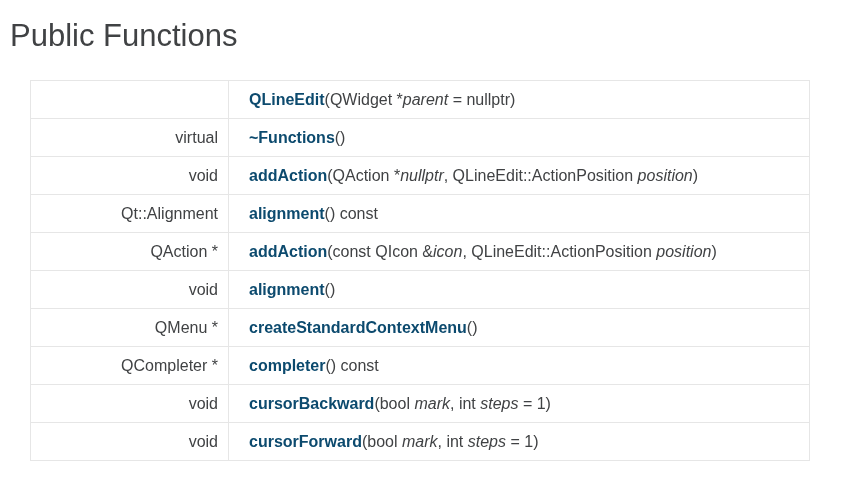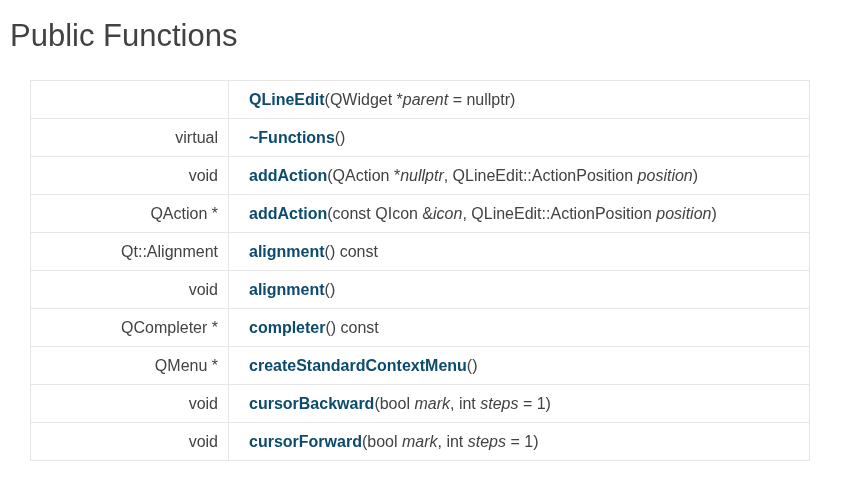--- a/index.html
+++ b/index.html
@@ -73,38 +73,38 @@
       </tr>
       <tr>
         <td class="ret">virtual</td>
         <td class="sig"><a class="fn" href="#">~Functions</a><span>()</span></td>
       </tr>
       <tr>
         <td class="ret">void</td>
         <td class="sig"><a class="fn" href="#">addAction</a><span>(QAction *<i>nullptr</i>, QLineEdit::ActionPosition <i>position</i>)</span></td>
       </tr>
       <tr>
+        <td class="ret">Qt::Alignment</td>
+        <td class="sig"><a class="fn" href="#">alignment</a><span>() const</span></td>
+      </tr>
+      <tr>
         <td class="ret">QAction *</td>
         <td class="sig"><a class="fn" href="#">addAction</a><span>(const QIcon &amp;<i>icon</i>, QLineEdit::ActionPosition <i>position</i>)</span></td>
-      </tr>
-      <tr>
-        <td class="ret">Qt::Alignment</td>
-        <td class="sig"><a class="fn" href="#">alignment</a><span>() const</span></td>
       </tr>
       <tr>
         <td class="ret">void</td>
         <td class="sig"><a class="fn" href="#">alignment</a><span>()</span></td>
       </tr>
       <tr>
+        <td class="ret">QMenu *</td>
+        <td class="sig"><a class="fn" href="#">createStandardContextMenu</a><span>()</span></td>
+      </tr>
+      <tr>
         <td class="ret">QCompleter *</td>
         <td class="sig"><a class="fn" href="#">completer</a><span>() const</span></td>
-      </tr>
-      <tr>
-        <td class="ret">QMenu *</td>
-        <td class="sig"><a class="fn" href="#">createStandardContextMenu</a><span>()</span></td>
       </tr>
       <tr>
         <td class="ret">void</td>
         <td class="sig"><a class="fn" href="#">cursorBackward</a><span>(bool <i>mark</i>, int <i>steps</i> = 1)</span></td>
       </tr>
       <tr>
         <td class="ret">void</td>
         <td class="sig"><a class="fn" href="#">cursorForward</a><span>(bool <i>mark</i>, int <i>steps</i> = 1)</span></td>
       </tr>
     </tbody>

